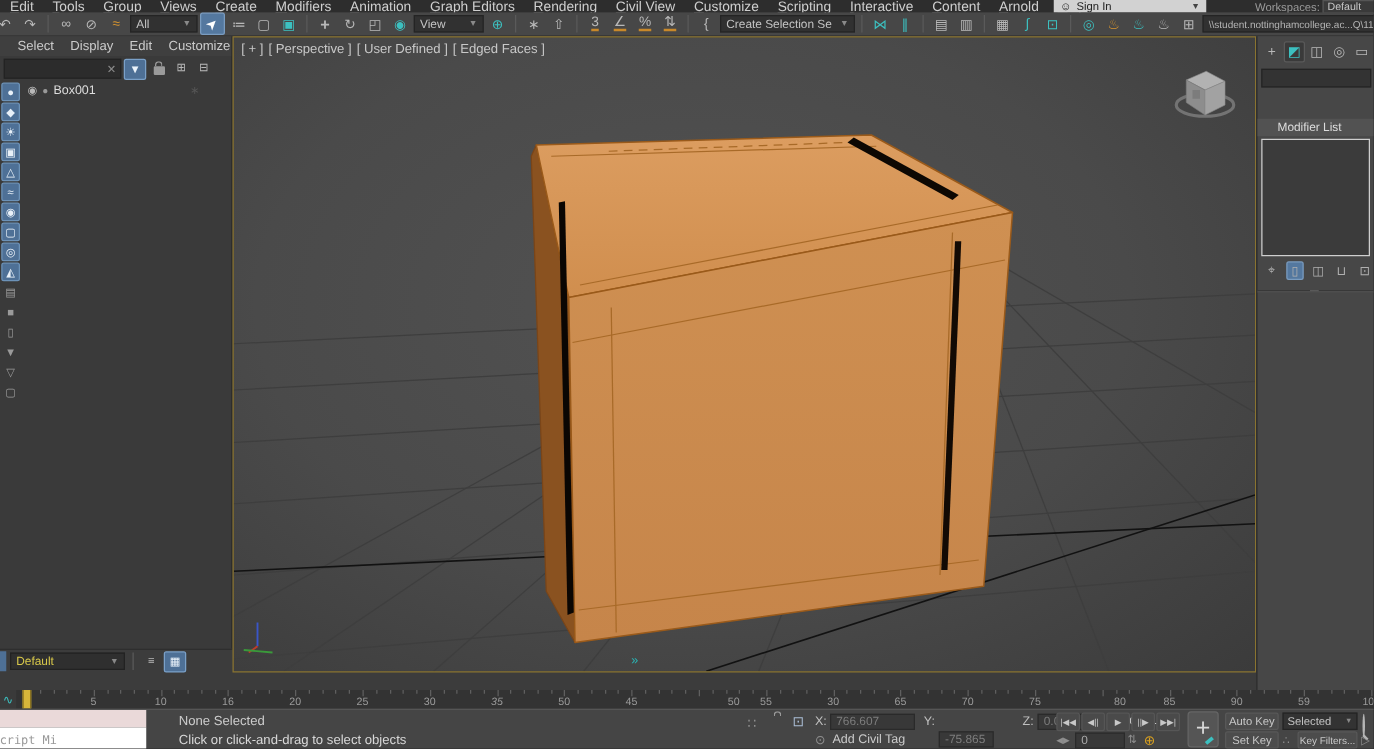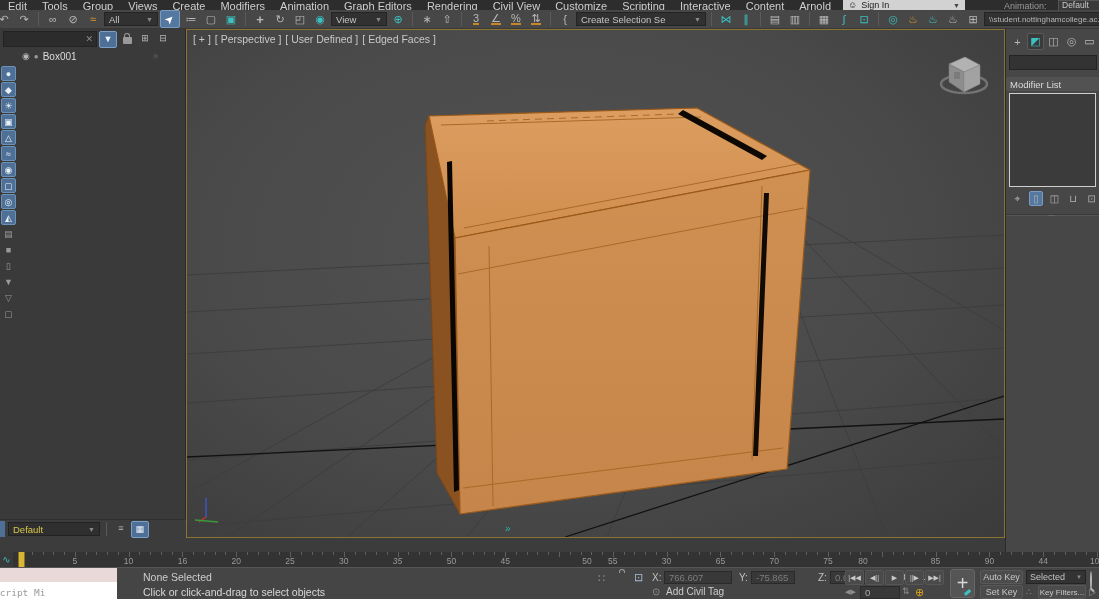--- a/index.html
+++ b/index.html
@@ -64,21 +64,21 @@
             background:radial-gradient(ellipse at 45% 42%, #525252 0%, #4a4a4a 55%, #3b3b3b 100%);overflow:hidden;}
   #vp-label{position:absolute;left:6px;top:3px;font-size:10.5px;color:#c8c8c8;display:flex;gap:4px;z-index:3;}
   #vp-overflow{position:absolute;left:318px;top:493px;color:#2ab3b3;font-size:10px;z-index:3;}
   #vp-svg{position:absolute;left:0;top:0;}
   
   #cpanel{position:absolute;left:1005px;top:29px;width:94px;height:524px;background:#474747;border-left:1px solid #2a2a2a;box-sizing:border-box;}
   #cp-tabs{display:flex;gap:1px;padding:4px 0 3px 3px;}
   .cpt{width:17px;height:17px;display:flex;align-items:center;justify-content:center;color:#b8b8b8;font-size:11px;border-radius:2px;}
   .cpt.active{background:#3a3a3a;border:1px solid #5a5a5a;color:#3cc0c0;box-sizing:border-box;}
   #cp-name{margin:2px 0 0 3px;width:86px;height:13px;background:#333;border:1px solid #242424;}
-  #cp-modlabel{margin-top:7px;height:14px;background:#525252;color:#dcdcdc;font-size:9.5px;display:flex;align-items:center;padding-left:4px;}
+  #cp-modlabel{margin-top:25px;height:14px;background:#525252;color:#dcdcdc;font-size:9.5px;display:flex;align-items:center;padding-left:16px;}
   #cp-stack{margin:2px 0 0 3px;width:85px;height:92px;background:#3b3b3b;border:1px solid #cfcfcf;}
   #cp-icons{display:flex;gap:4px;padding:4px 0 0 4px;align-items:center;}
   .cpi{width:15px;height:15px;display:flex;align-items:center;justify-content:center;color:#b0b0b0;font-size:10px;border-radius:2px;}
   .cpi.active{background:#54789f;border:1px solid #7a9cc0;box-sizing:border-box;}
   #cp-div{margin-top:8px;height:1px;background:#383838;border-bottom:1px solid #565656;position:relative;}
   #cp-div span{position:absolute;left:42px;top:-3px;color:#777;font-size:7px;}
   
   #trackrow{position:absolute;left:0;top:538px;width:1099px;height:14px;background:#3f3f3f;border-top:1px solid #2e2e2e;box-sizing:border-box;}
   #framepill{position:absolute;left:8px;top:2px;width:196px;height:11px;background:#2d2d2d;border-radius:6px;
              color:#b8b8b8;font-size:9.5px;text-align:center;line-height:11px;}
@@ -121,21 +121,21 @@
 <div id="app">
 
   <div id="menubar">
     <div id="menus"><span class="mi">Edit</span><span class="mi">Tools</span><span class="mi">Group</span><span class="mi">Views</span><span class="mi">Create</span><span class="mi">Modifiers</span><span class="mi">Animation</span><span class="mi">Graph Editors</span><span class="mi">Rendering</span><span class="mi">Civil View</span><span class="mi">Customize</span><span class="mi">Scripting</span><span class="mi">Interactive</span><span class="mi">Content</span><span class="mi">Arnold</span><span class="mi">Help</span></div>
   </div>
   <div id="signin">
     <span>☺</span>
     <span>Sign In</span>
     <span class="caret">▼</span>
   </div>
-  <span id="ws-label">Animation:</span>
+  <span id="ws-label">Workspaces:</span>
   <div id="ws-drop">Default</div>
 
   <div id="toolbar">
       <div class="ic" style="margin-left: -7px;">
         <span>↶</span>
       </div>
       <div class="ic">
         <span>↷</span>
       </div>
       <div class="tb-sep"></div>
@@ -201,21 +201,21 @@
       <div class="ic">
         <span class="snapg">%</span>
       </div>
       <div class="ic">
         <span class="snapg">⇅</span>
       </div>
       <div class="tb-sep"></div>
       <div class="ic">
         <span>{</span>
       </div>
-      <div class="tb-field" style="width: 130px;">
+      <div class="tb-field" style="width: 108px;">
         <span>Create Selection Se</span>
         <span class="caret">▼</span>
       </div>
       <div class="tb-sep"></div>
       <div class="ic teal">
         <span>⋈</span>
       </div>
       <div class="ic teal">
         <span>∥</span>
       </div>
@@ -251,20 +251,26 @@
       </div>
       <div class="ic">
         <span>⊞</span>
       </div>
       <div class="tb-field small" style="width: 178px;">
         <span>\\student.nottinghamcollege.ac...Q\113345\Documents\3ds Max 2020</span>
       </div>
     </div>
 
   <div id="explorer">
+    <div id="exp-menu">
+        <span>Select</span>
+        <span>Display</span>
+        <span>Edit</span>
+        <span>Customize</span>
+      </div>
     <div id="exp-search">
       <div id="exp-input">
         <span>✕</span>
       </div>
       <span id="exp-filters" style="display:flex;gap:2px;">
           <span class="xic active">▼</span>
           <span class="xic">
             <span class="lockk"></span>
           </span>
           <span class="xic">⊞</span>
@@ -503,39 +509,39 @@
         <span class="tick" style="left: 782.72px; height: 3px;"></span>
         <span class="tick" style="left: 793.48px; height: 3px;"></span>
         <span class="tick" style="left: 804.24px; height: 3px;"></span>
         <span class="tick" style="left: 815px; height: 5px;"></span>
         <span class="tlab" style="left: 815px;">75</span>
         <span class="tick" style="left: 825.76px; height: 3px;"></span>
         <span class="tick" style="left: 836.52px; height: 3px;"></span>
         <span class="tick" style="left: 847.28px; height: 3px;"></span>
         <span class="tick" style="left: 858.04px; height: 3px;"></span>
         <span class="tick" style="left: 868.8px; height: 5px;"></span>
-        <span class="tlab" style="left: 850px;">80</span>
+        <span class="tlab" style="left: 883px;">80</span>
         <span class="tick" style="left: 879.56px; height: 3px;"></span>
         <span class="tick" style="left: 890.32px; height: 3px;"></span>
         <span class="tick" style="left: 901.08px; height: 3px;"></span>
         <span class="tick" style="left: 911.84px; height: 3px;"></span>
         <span class="tick" style="left: 922.6px; height: 5px;"></span>
         <span class="tlab" style="left: 922.6px;">85</span>
         <span class="tick" style="left: 933.36px; height: 3px;"></span>
         <span class="tick" style="left: 944.12px; height: 3px;"></span>
         <span class="tick" style="left: 954.88px; height: 3px;"></span>
         <span class="tick" style="left: 965.64px; height: 3px;"></span>
         <span class="tick" style="left: 976.4px; height: 5px;"></span>
         <span class="tlab" style="left: 976.4px;">90</span>
         <span class="tick" style="left: 987.16px; height: 3px;"></span>
         <span class="tick" style="left: 997.92px; height: 3px;"></span>
         <span class="tick" style="left: 1008.68px; height: 3px;"></span>
         <span class="tick" style="left: 1019.44px; height: 3px;"></span>
         <span class="tick" style="left: 1030.2px; height: 5px;"></span>
-        <span class="tlab" style="left: 1030.2px;">44</span>
+        <span class="tlab" style="left: 1030.2px;">59</span>
         <span class="tick" style="left: 1040.96px; height: 3px;"></span>
         <span class="tick" style="left: 1051.72px; height: 3px;"></span>
         <span class="tick" style="left: 1062.48px; height: 3px;"></span>
         <span class="tick" style="left: 1073.24px; height: 3px;"></span>
         <span class="tick" style="left: 1084px; height: 5px;"></span>
         <span class="tlab" style="left: 1084px;">100</span>
         <span id="tslider" style="left: 5px;"></span>
       </div>
   </div>
 
@@ -547,21 +553,21 @@
     <span class="stxt" style="left:143px;top:3px;">None Selected</span>
     <span class="stxt" style="left:143px;top:18px;color:#d8d8d8;">Click or click-and-drag to select objects</span>
 
     <span class="sic2" style="left:598px;top:4px;">∷</span>
     <span style="position:absolute;left:617px;top:5px;"><span class="lockk"></span></span>
     <span class="sic2" style="left:634px;top:3px;color:#a9bcd4;">⊡</span>
 
     <span class="slab" style="left:652px;top:4px;">X:</span>
     <span class="sfield" style="left:664px;top:3px;width:68px;">766.607</span>
     <span class="slab" style="left:739px;top:4px;">Y:</span>
-    <span class="sfield" style="left:751px;top:3px;width:44px;">-75.865</span>
+    <span class="sfield" style="left:751px;top:17px;width:44px;">-75.865</span>
     <span class="slab" style="left:818px;top:4px;">Z:</span>
     <span class="sfield" style="left:830px;top:3px;width:46px;">0.0</span>
     <span class="stxt" style="left:700px;top:3px;left:890px;font-size:10px;">Grid = 10.0</span>
     <span class="sic2" style="left:652px;top:18px;font-size:10px;">⊙</span>
     <span class="stxt" style="left:666px;top:18px;font-size:10px;">Add Civil Tag</span>
 
     <span id="playback"><div class="pbtn" style="left: 845px; top: 2px; width: 19px;">|◀◀</div><div class="pbtn" style="left: 865px; top: 2px; width: 19px;">◀||</div><div class="pbtn" style="left: 885px; top: 2px; width: 19px;">▶</div><div class="pbtn" style="left: 905px; top: 2px; width: 19px;">||▶</div><div class="pbtn" style="left: 925px; top: 2px; width: 19px;">▶▶|</div></span>
     <span class="sic2" style="left:845px;top:20px;font-size:7px;">◀▶</span>
     <span class="sfield" style="left:860px;top:18px;width:40px;color:#aaa;">0</span>
     <span class="sic2" style="left:902px;top:18px;font-size:9px;">⇅</span>

